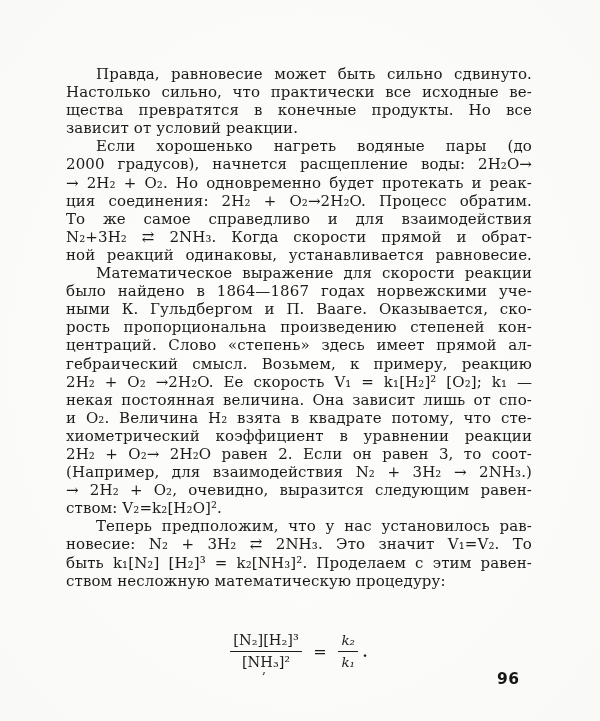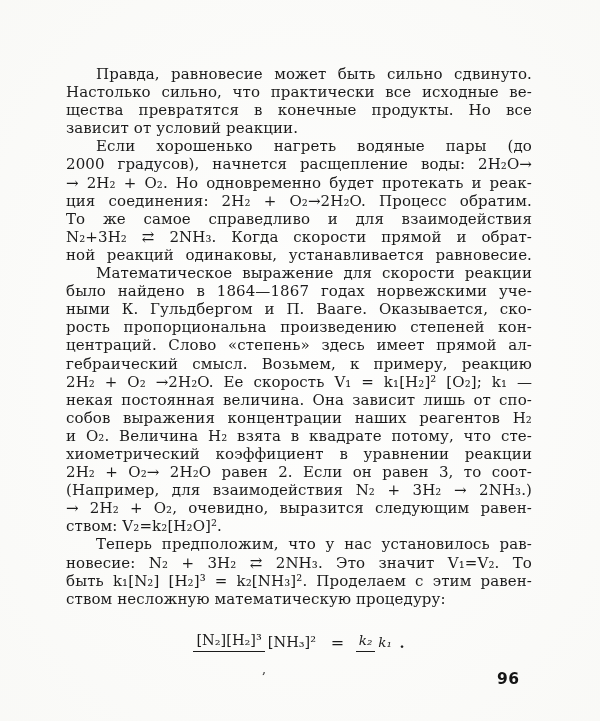--- a/index.html
+++ b/index.html
@@ -48,23 +48,24 @@
     position: absolute;
     left: 66px;
     top: 632px;
     width: 466px;
     text-align: center;
     font-size: 14.5px;
     color: #1b1b1b;
   }
   .frac {
     display: inline-flex;
-    flex-direction: row;
+    flex-direction: column;
     vertical-align: middle;
     text-align: center;
+    align-items: center;
   }
   .frac .num {
     border-bottom: 1.6px solid #1b1b1b;
     padding: 0 3px 2px 3px;
     line-height: 17px;
   }
   .frac .den {
     padding: 2px 3px 0 3px;
     line-height: 17px;
   }
@@ -119,21 +120,20 @@
       <div class="line just">N₂+3H₂ ⇄ 2NH₃. Когда скорости прямой и обрат-</div>
       <div class="line just">ной реакций одинаковы, устанавливается равновесие.</div>
       <div class="line just ind">Математическое выражение для скорости реакции</div>
       <div class="line just">было найдено в 1864—1867 годах норвежскими уче-</div>
       <div class="line just">ными К. Гульдбергом и П. Вааге. Оказывается, ско-</div>
       <div class="line just">рость пропорциональна произведению степеней кон-</div>
       <div class="line just">центраций. Слово «степень» здесь имеет прямой ал-</div>
       <div class="line just">гебраический смысл. Возьмем, к примеру, реакцию</div>
       <div class="line just">2H₂ + O₂ →2H₂O. Ее скорость V₁ = k₁[H₂]² [O₂]; k₁ —</div>
       <div class="line just">некая постоянная величина. Она зависит лишь от спо-</div>
-      <div class="line just">собов выражения концентрации наших реагентов H₂</div>
       <div class="line just">и O₂. Величина H₂ взята в квадрате потому, что сте-</div>
       <div class="line just">хиометрический коэффициент в уравнении реакции</div>
       <div class="line just">2H₂ + O₂→ 2H₂O равен 2. Если он равен 3, то соот-</div>
       <div class="line just">(Например, для взаимодействия N₂ + 3H₂ → 2NH₃.)</div>
       <div class="line just">→ 2H₂ + O₂, очевидно, выразится следующим равен-</div>
       <div class="line">ством: V₂=k₂[H₂O]².</div>
       <div class="line just ind">Теперь предположим, что у нас установилось рав-</div>
       <div class="line just">новесие: N₂ + 3H₂ ⇄ 2NH₃. Это значит  V₁=V₂. То</div>
       <div class="line just">быть k₁[N₂] [H₂]³ = k₂[NH₃]². Проделаем с этим равен-</div>
       <div class="line">ством несложную математическую процедуру:</div>

